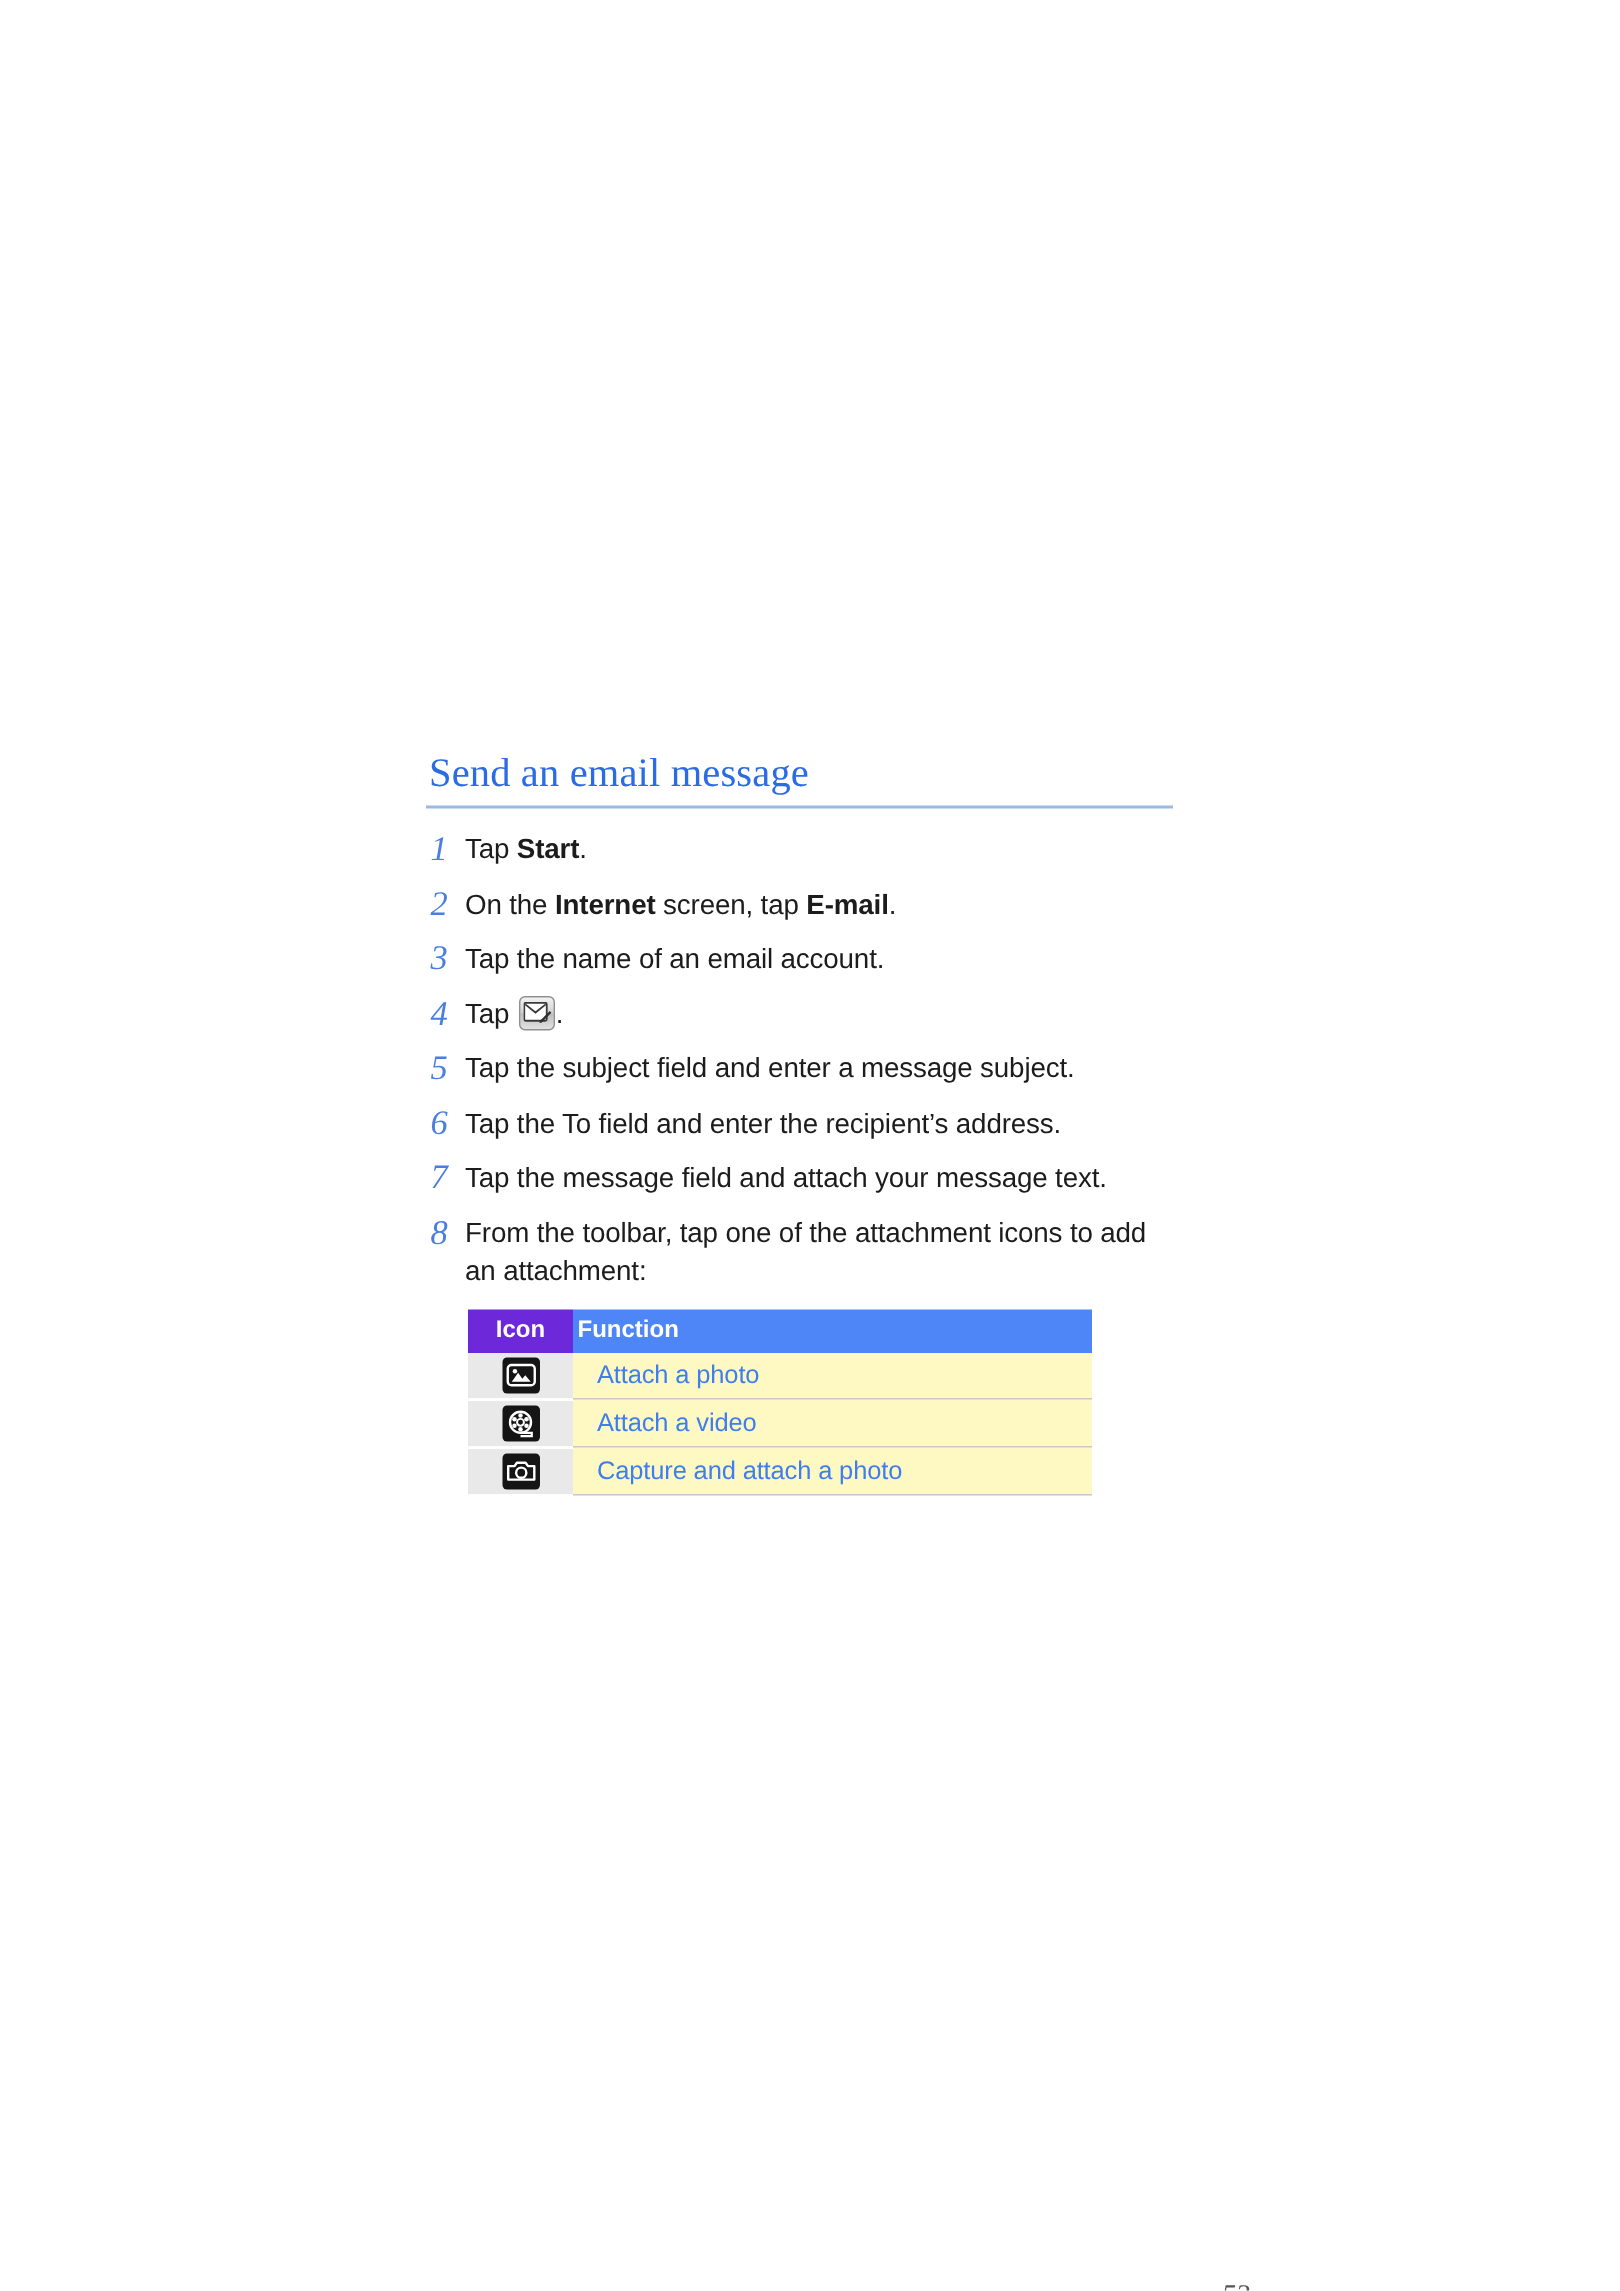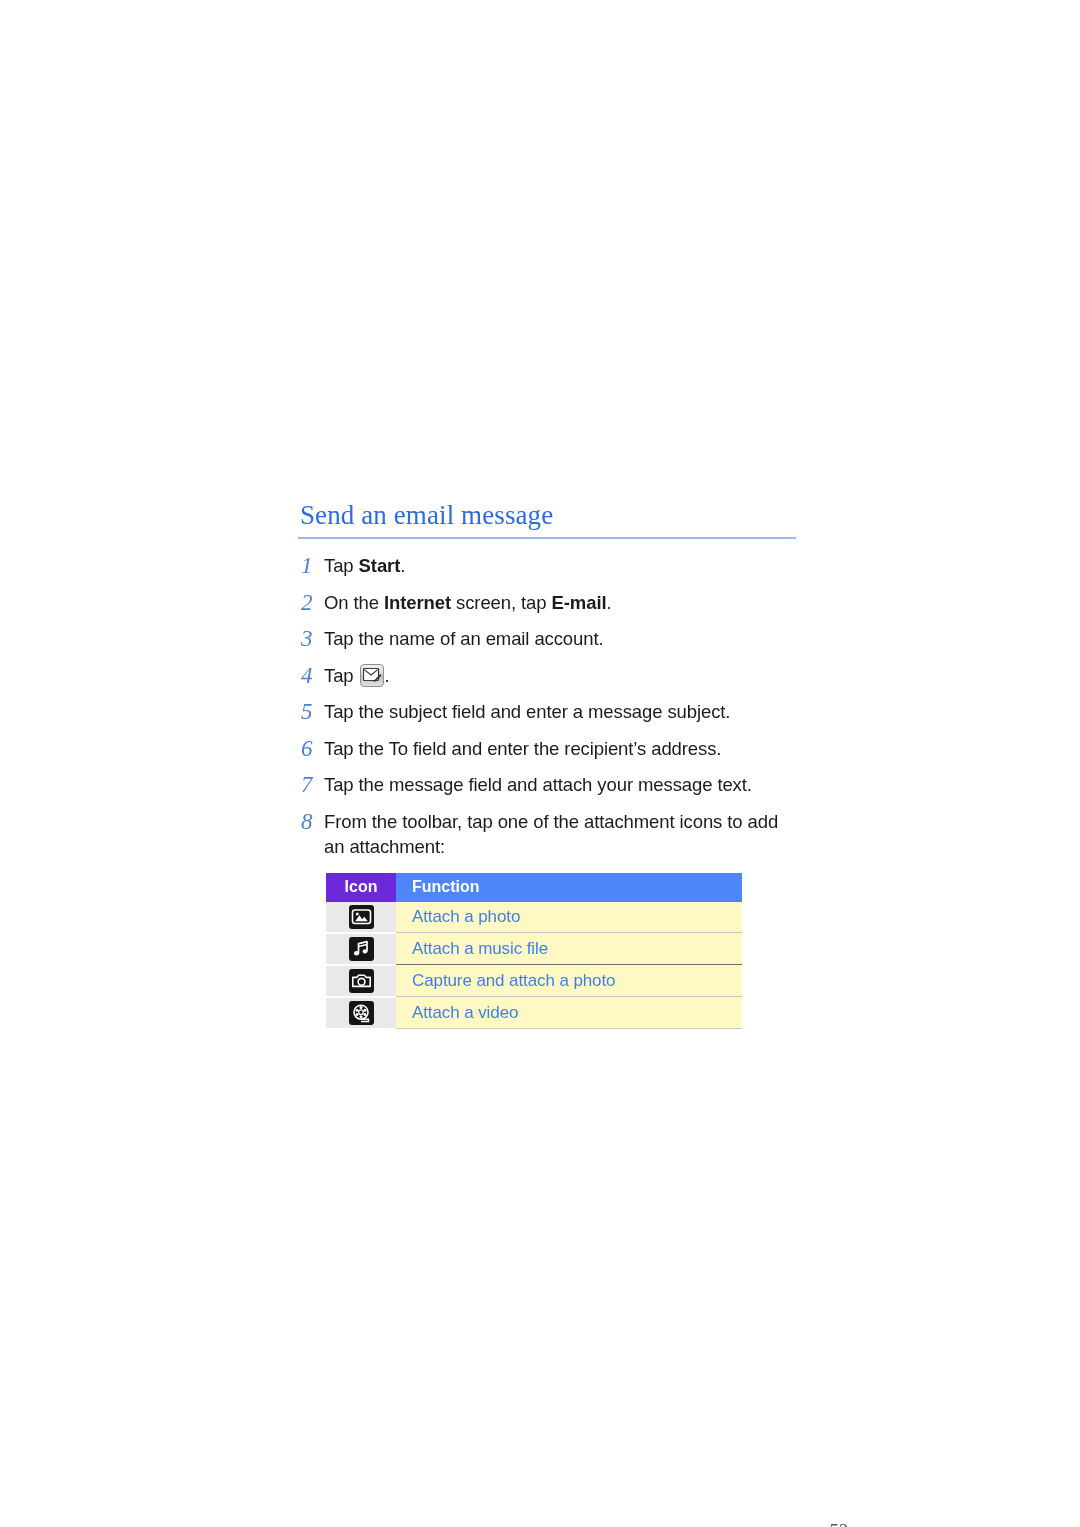--- a/index.html
+++ b/index.html
@@ -20,21 +20,21 @@
     left: 0;
     top: 0;
     width: 1080px;
     height: 1527px;
     overflow: hidden;
   }
 
   
   #content {
     position: absolute;
-    left: 298px;
+    left: 284px;
     top: 500px;
     width: 500px;
   }
 
   
   .section-heading {
     font-family: "Liberation Serif", serif;
     font-size: 27px;
     font-weight: 400;
     color: #2b6ce4;
@@ -119,21 +119,21 @@
     vertical-align: middle;
   }
   th.th-icon {
     width: 70px;
     background: #6d28d9;
     text-align: center;
     padding-left: 0;
   }
   th.th-func {
     background: #4e86f7;
-    padding-left: 16px;
+    padding-left: 3px;
   }
   .icon-table td {
     padding: 0;
     vertical-align: middle;
   }
   td.cell-icon {
     width: 70px;
     background: #e9e9e9;
     text-align: center;
     height: 30px;
@@ -249,64 +249,51 @@
               <svg width="21" height="20" viewBox="0 0 21 20">
                 <rect x="1.5" y="3" width="18" height="13.5" rx="2.5" fill="none" stroke="#ffffff" stroke-width="1.6"></rect>
                 <path d="M4.2 14.2 L8.4 8.2 L11.2 12.2 L13.2 9.8 L16.8 14.2 Z" fill="#ffffff"></path>
                 <circle cx="6.3" cy="7.1" r="1.5" fill="#ffffff"></circle>
               </svg>
             </span>
           </td>
           <td class="cell-func">Attach a photo</td>
         </tr>
 
-        <tr class="row-dark">
-          <td class="cell-icon">
-            <span class="glyph">
-              <svg width="21" height="20" viewBox="0 0 21 20">
-                <path d="M7.5 14.2 V4.6 L16 2.6 V12.2" fill="none" stroke="#ffffff" stroke-width="1.7" stroke-linejoin="round"></path>
-                <path d="M7.5 7.4 L16 5.4" fill="none" stroke="#ffffff" stroke-width="1.5"></path>
-                <ellipse cx="5.5" cy="14.3" rx="2.6" ry="2.2" fill="#ffffff"></ellipse>
-                <ellipse cx="14" cy="12.4" rx="2.4" ry="2.1" fill="#ffffff"></ellipse>
-              </svg>
-            </span>
-          </td>
-          <td class="cell-func">Attach a music file</td>
-        </tr>
-
-        <tr class="row-light">
-          <td class="cell-icon">
-            <span class="glyph">
-              <svg width="21" height="20" viewBox="0 0 21 20">
-                <path d="M1.8 6.4 H6 L7.6 4.2 H13.4 L15 6.4 H19.2 V15.4 H1.8 Z" fill="none" stroke="#ffffff" stroke-width="1.6" stroke-linejoin="round"></path>
-                <circle cx="10.5" cy="10.8" r="3.4" fill="none" stroke="#ffffff" stroke-width="1.6"></circle>
-              </svg>
-            </span>
-          </td>
-          <td class="cell-func">Capture and attach a photo</td>
-        </tr>
 
         <tr class="row-light">
           <td class="cell-icon">
             <span class="glyph">
               <svg width="21" height="20" viewBox="0 0 21 20">
                 <circle cx="10" cy="9.2" r="7" fill="none" stroke="#ffffff" stroke-width="1.6"></circle>
                 <circle cx="10" cy="9.2" r="2.3" fill="none" stroke="#ffffff" stroke-width="1.3"></circle>
                 <circle cx="10" cy="4.6" r="1.5" fill="#ffffff"></circle>
                 <circle cx="14" cy="7.2" r="1.5" fill="#ffffff"></circle>
                 <circle cx="14" cy="11.5" r="1.5" fill="#ffffff"></circle>
                 <circle cx="10" cy="13.8" r="1.5" fill="#ffffff"></circle>
                 <circle cx="6" cy="11.5" r="1.5" fill="#ffffff"></circle>
                 <circle cx="6" cy="7.2" r="1.5" fill="#ffffff"></circle>
                 <path d="M10 16.2 H17.5 V18.4 H10" fill="none" stroke="#ffffff" stroke-width="1.5"></path>
               </svg>
             </span>
           </td>
           <td class="cell-func">Attach a video</td>
         </tr>
 
+        <tr class="row-light">
+          <td class="cell-icon">
+            <span class="glyph">
+              <svg width="21" height="20" viewBox="0 0 21 20">
+                <path d="M1.8 6.4 H6 L7.6 4.2 H13.4 L15 6.4 H19.2 V15.4 H1.8 Z" fill="none" stroke="#ffffff" stroke-width="1.6" stroke-linejoin="round"></path>
+                <circle cx="10.5" cy="10.8" r="3.4" fill="none" stroke="#ffffff" stroke-width="1.6"></circle>
+              </svg>
+            </span>
+          </td>
+          <td class="cell-func">Capture and attach a photo</td>
+        </tr>
+
       </tbody>
     </table>
 
     <div class="page-number">53</div>
 
   </div>
 </div>
 
 </body></html>

